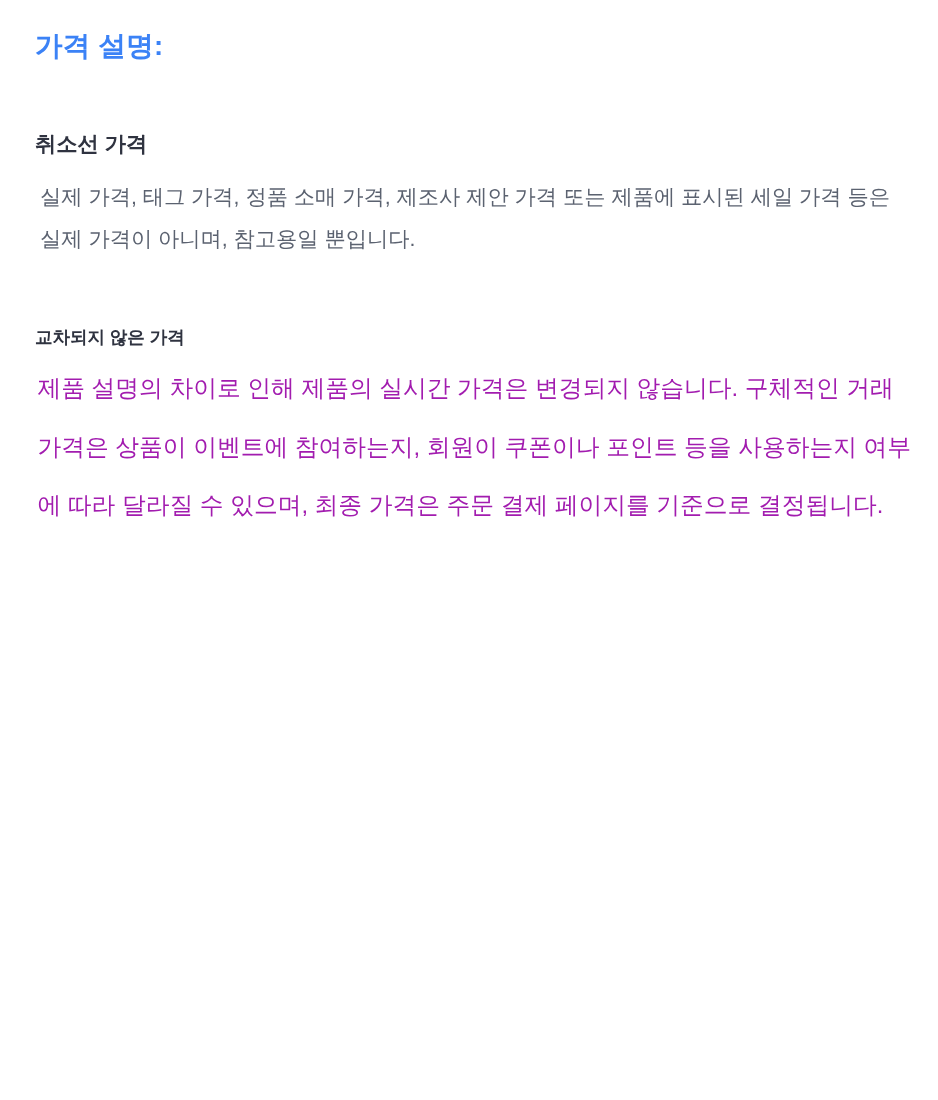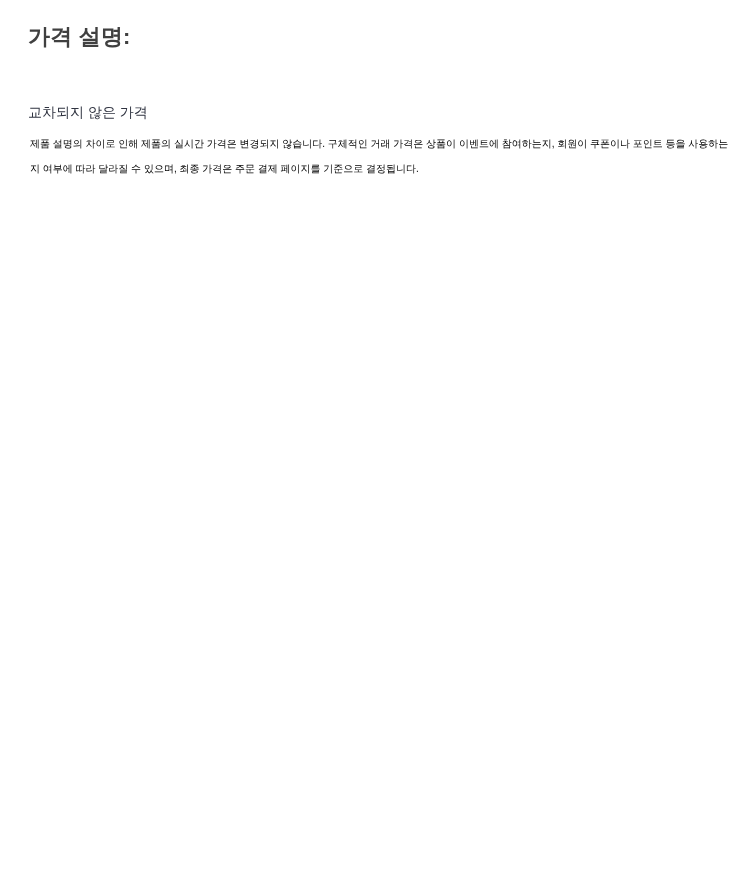--- a/index.html
+++ b/index.html
@@ -17,21 +17,21 @@
   .page {
     position: relative;
     width: 750px;
     height: 880px;
     box-sizing: border-box;
     padding: 0 20px;
   }
   .page-title {
     font-size: 22px;
     font-weight: bold;
-    color: #404040;
+    color: #3b82f6;
     margin: 22px 0 0 8px;
     letter-spacing: 0.2px;
   }
   .section {
     margin-top: 0;
   }
   .h-strike {
     font-size: 17px;
     font-weight: bold;
     color: #2f3340;
@@ -39,27 +39,27 @@
   }
   .lead {
     font-size: 17px;
     color: #5b6270;
     line-height: 2.0;
     margin: 14px 0 0 12px;
     max-width: 715px;
   }
   .h-sub {
     font-size: 14px;
-    font-weight: normal;
+    font-weight: bold;
     color: #2f3340;
     margin: 52px 0 0 8px;
   }
   .para {
-    font-size: 10px;
-    color: #000000;
+    font-size: 19px;
+    color: #a21caf;
     line-height: 2.45;
     margin: 10px 0 0 10px;
     max-width: 716px;
   }
   .para.indent {
     margin-left: 12px;
   }
   .gap-lg {
     height: 22px;
   }
@@ -67,20 +67,24 @@
     height: 14px;
   }
 </style>
 </head>
 <body>
 
 <div class="page">
 
   <h1 class="page-title">가격 설명:</h1>
 
+  <div class="section">
+    <h2 class="h-strike">취소선 가격</h2>
+    <p class="lead">실제 가격, 태그 가격, 정품 소매 가격, 제조사 제안 가격 또는 제품에 표시된 세일 가격 등은 실제 가격이 아니며, 참고용일 뿐입니다.</p>
+  </div>
 
   <div class="section">
     <h3 class="h-sub">교차되지 않은 가격</h3>
 
     <p class="para">제품 설명의 차이로 인해 제품의 실시간 가격은 변경되지 않습니다. 구체적인 거래 가격은 상품이 이벤트에 참여하는지, 회원이 쿠폰이나 포인트 등을 사용하는지 여부에 따라 달라질 수 있으며, 최종 가격은 주문 결제 페이지를 기준으로 결정됩니다.</p>
 
     <div class="gap-lg"></div>
 
 
     <div class="gap-md"></div>

